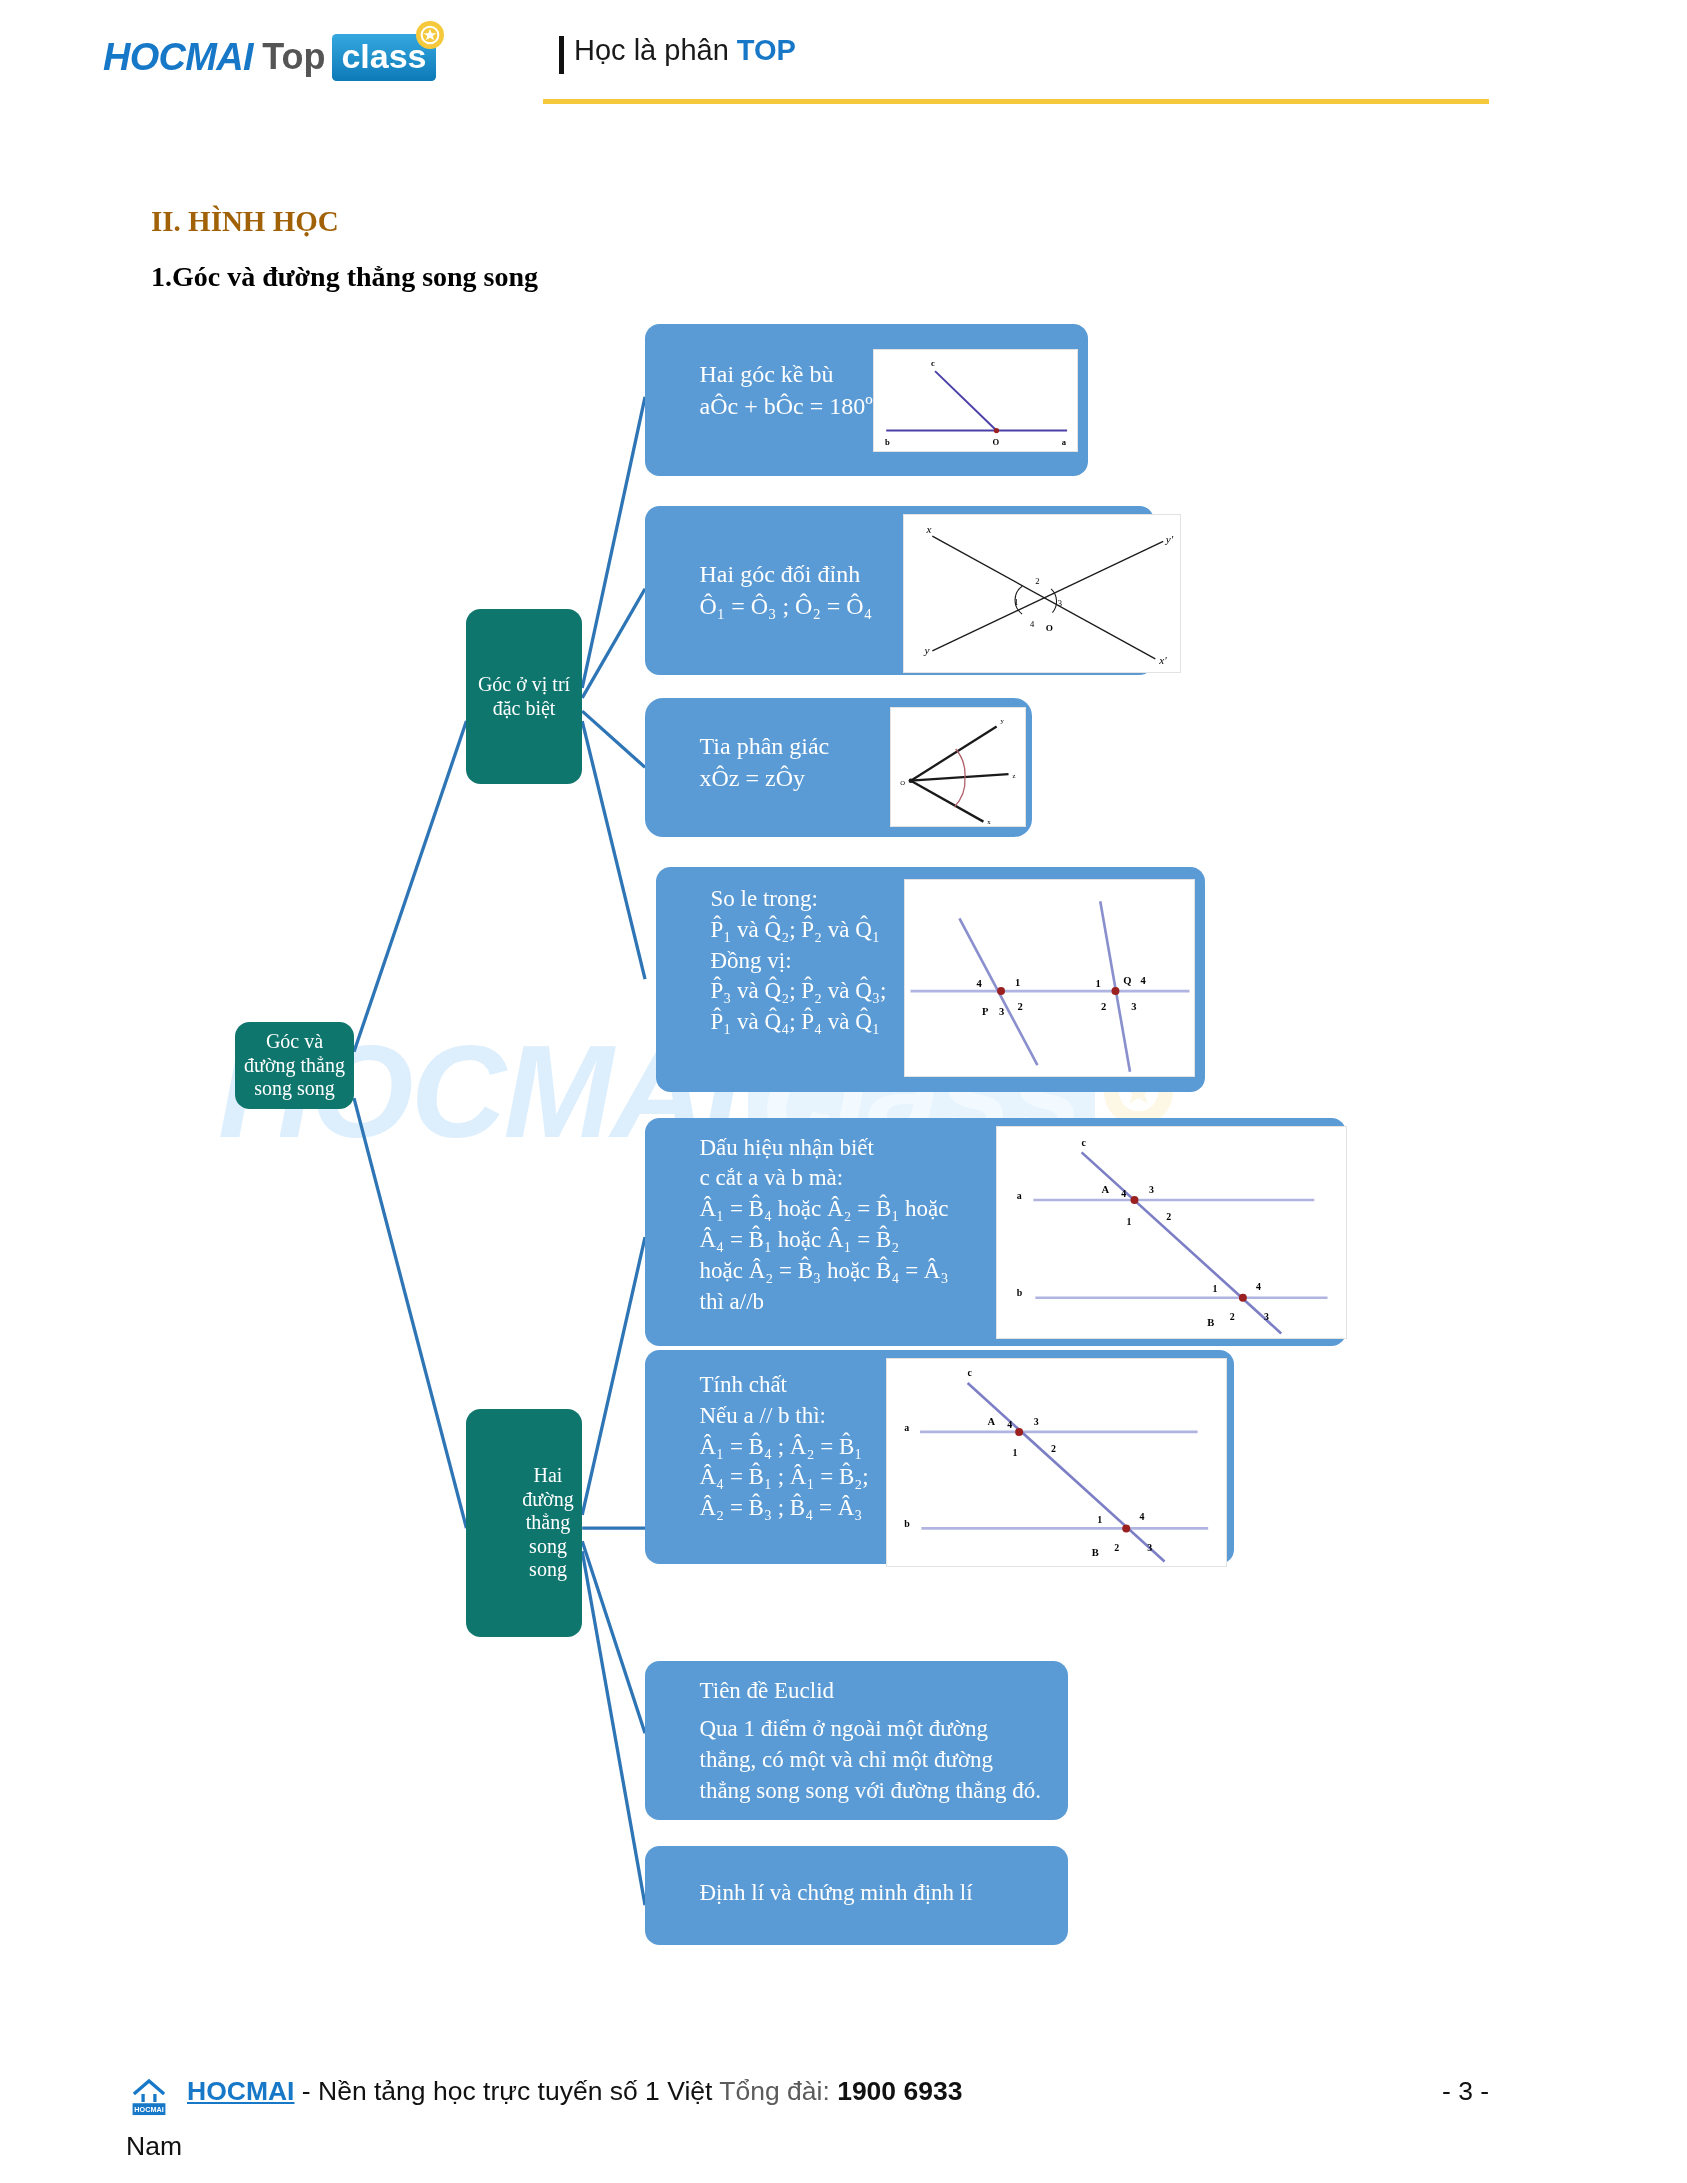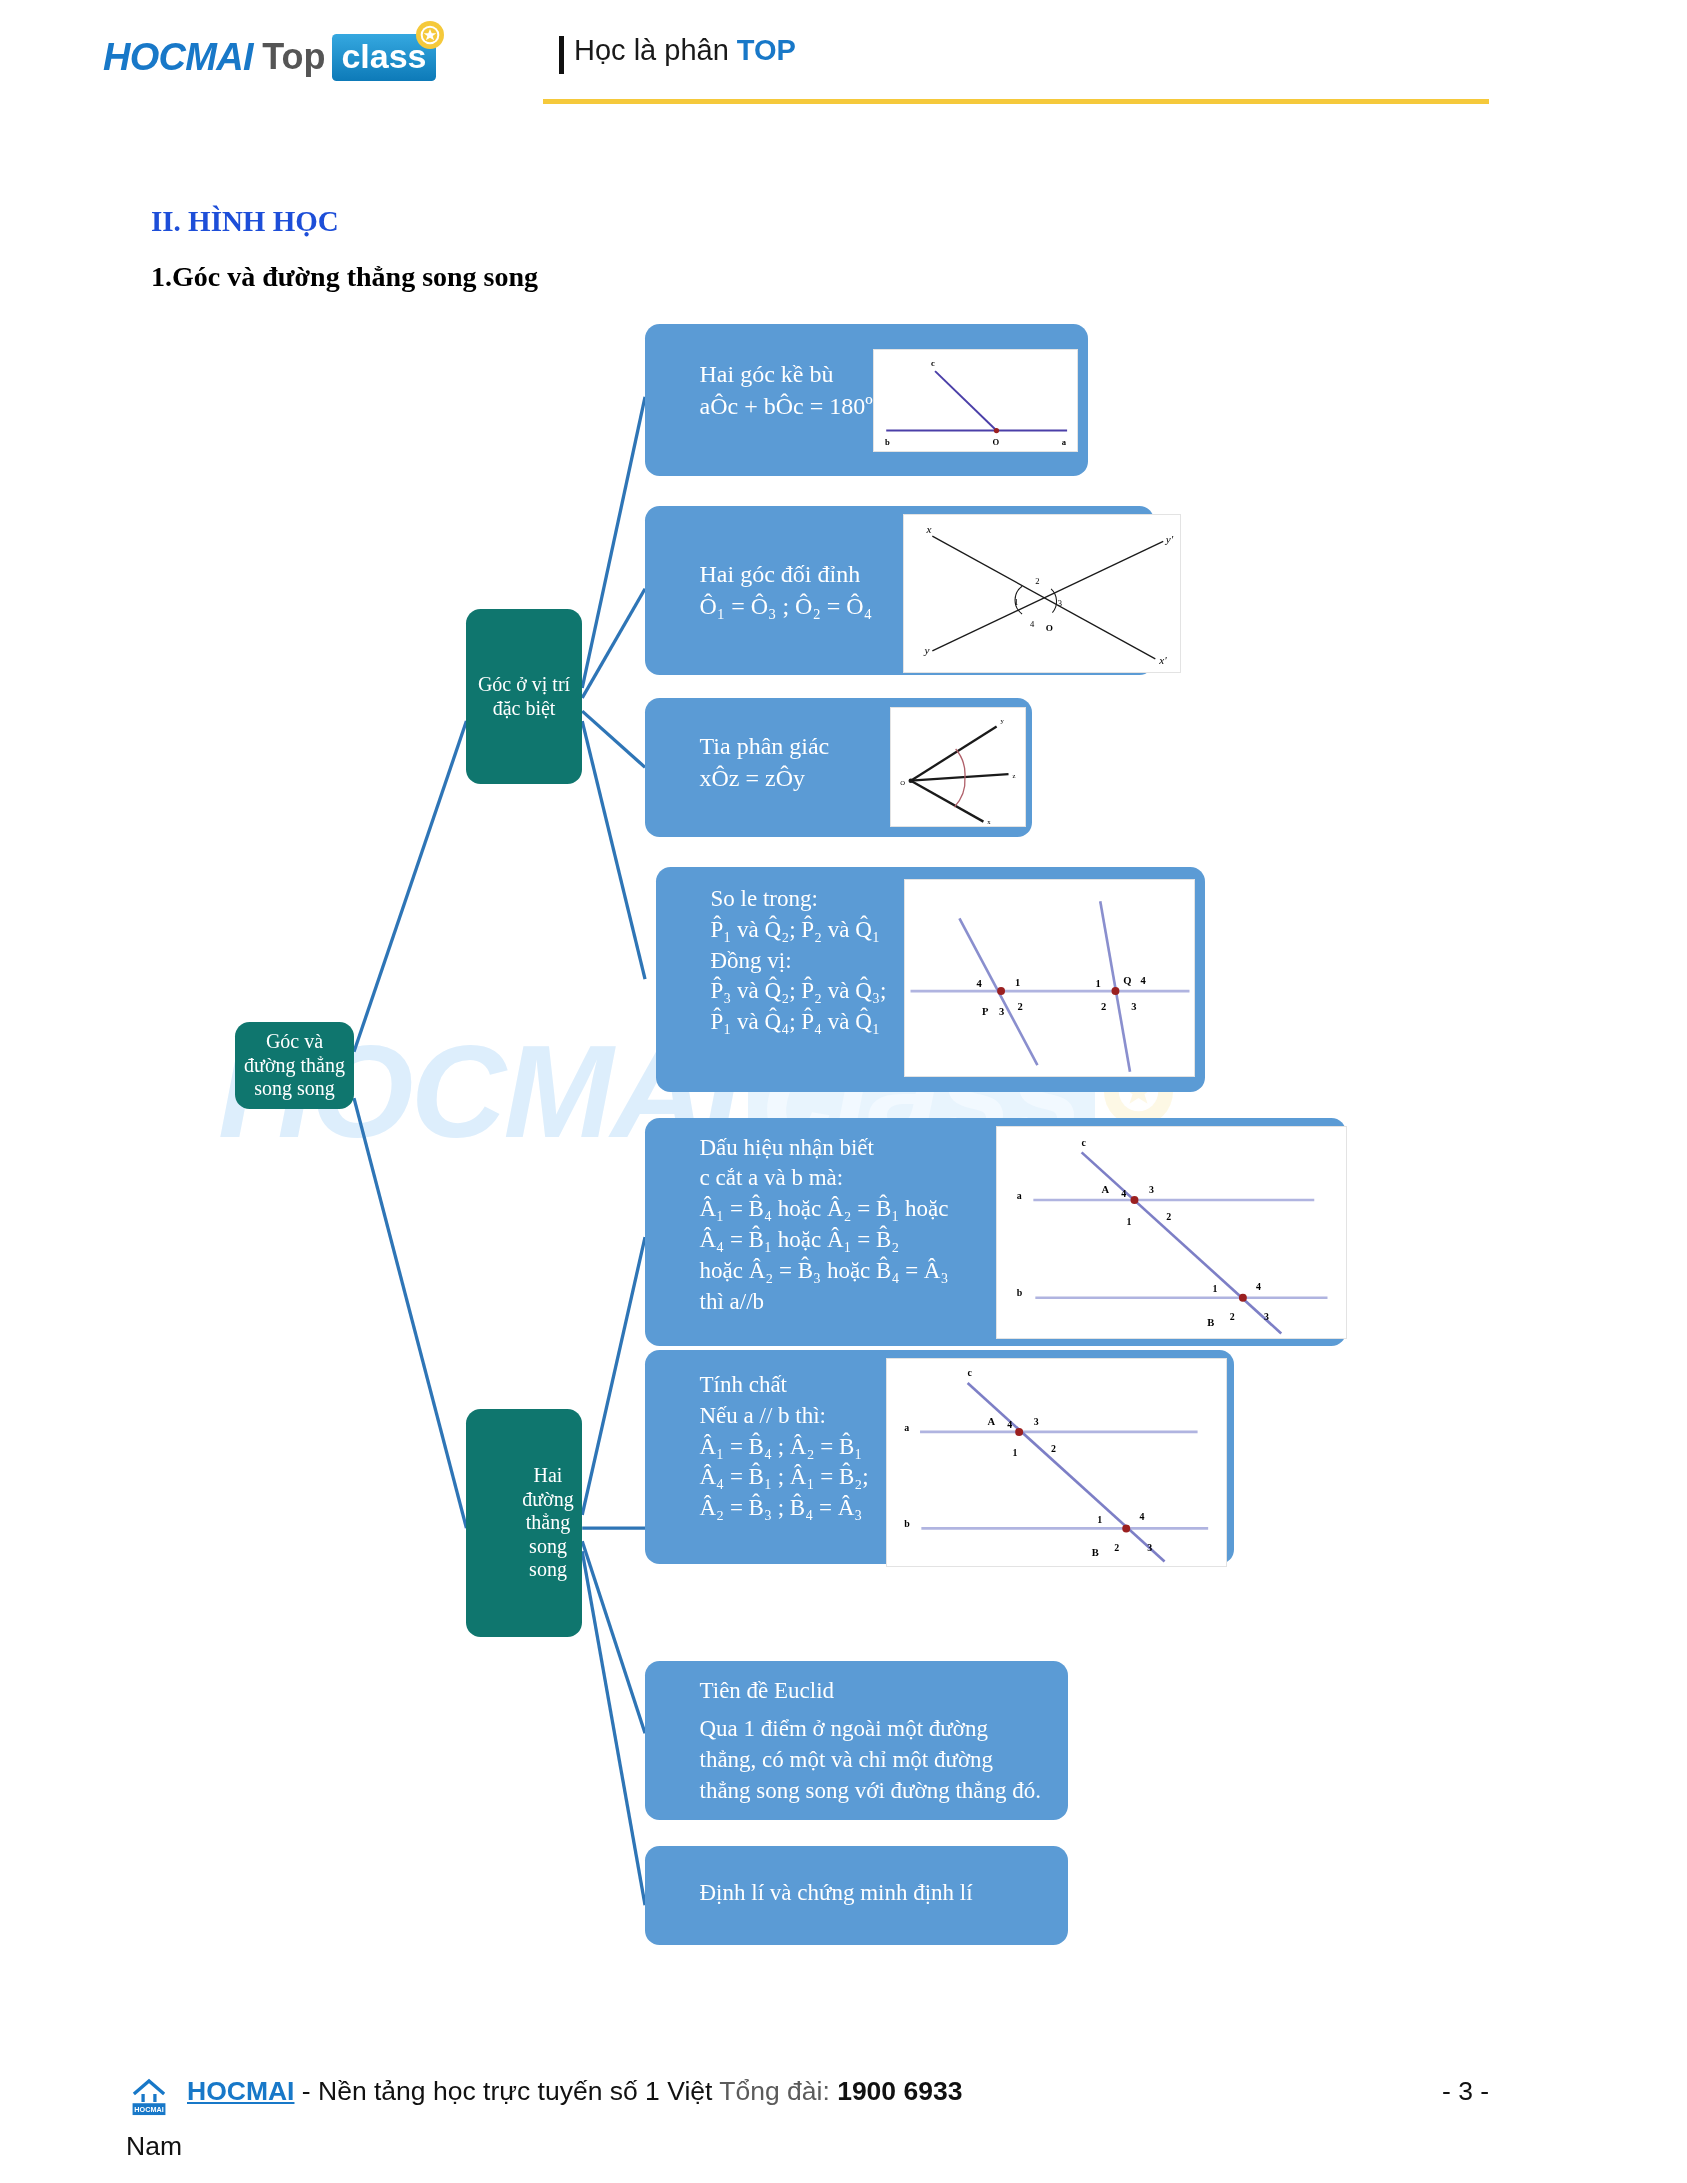--- a/index.html
+++ b/index.html
@@ -21,21 +21,21 @@
     border-radius:4.6px;padding:2.6px 9.3px 5.3px 9.3px;position:relative;}
   .logo-class{font-family:"Liberation Sans",sans-serif;font-weight:bold;font-size:34px;color:#ffffff;}
   .logo-star{position:absolute;right:-10.6px;top:-14.6px;width:32px;height:32px;}
   .header-sep{position:absolute;left:559px;top:36px;width:4.6px;height:38px;background:#111;}
   .header-tag{position:absolute;left:574px;top:34px;font-family:"Liberation Sans",sans-serif;
     font-size:29px;color:#1a1a1a;white-space:nowrap;}
   .header-tag b{color:#1878c8;}
   .header-rule{position:absolute;left:543px;top:99px;width:946px;height:5.3px;background:#f5c93b;}
 
   
-  .h-sect{position:absolute;left:151px;top:205px;font-size:29px;font-weight:bold;color:#1d4ed8;}
+  .h-sect{position:absolute;left:151px;top:205px;font-size:29px;font-weight:bold;color:#a16207;}
   .h-sub{position:absolute;left:151px;top:261px;font-size:28px;font-weight:bold;color:#000;}
 
   
   .watermark{position:absolute;left:218px;top:1012px;width:1191px;height:159px;
     font-family:"Liberation Sans",sans-serif;font-weight:bold;font-style:italic;
     font-size:132px;color:#ddeefc;letter-spacing:-2.6px;white-space:nowrap;
     display:flex;align-items:center;user-select:none;}
   .wm-class{background:#e8f4fd;border-radius:8px;padding:0 14.6px;color:#f2f9ff;margin-left:10.6px;}
   .wm-star{width:79px;height:79px;margin-left:4px;opacity:.55;}
 
@@ -172,21 +172,21 @@
           <text x="386" y="226" font-size="17" font-style="italic" font-family="Liberation Serif, serif">x'</text>
           <text x="166" y="136" font-size="13" font-family="Liberation Serif, serif">1</text>
           <text x="198" y="104" font-size="13" font-family="Liberation Serif, serif">2</text>
           <text x="232" y="138" font-size="13" font-family="Liberation Serif, serif">3</text>
           <text x="190" y="170" font-size="13" font-family="Liberation Serif, serif">4</text>
           <text x="214" y="176" font-size="14" font-weight="bold" font-family="Liberation Serif, serif">O</text>
         </svg>
       </div>
     </div>
 
-    <div class="leaf" style="left:645px;top:698px;width:387px;height:139px;">
+    <div class="leaf" style="left:645px;top:698px;width:387px;height:139px;border-radius:18px;">
       <div class="body" style="top:32px;font-size:24px;">
         <div class="line">Tia phân giác</div>
         <div class="line">xÔz = zÔy</div>
       </div>
       <div class="pic" style="left:245px;top:9.3px;width:136px;height:120px;">
         <svg width="134" height="119" viewBox="0 0 203 180">
           <line x1="30" y1="110" x2="160" y2="28" stroke="#1a1a1a" stroke-width="3.5"></line>
           <line x1="30" y1="110" x2="178" y2="100" stroke="#1a1a1a" stroke-width="3.5"></line>
           <line x1="30" y1="110" x2="140" y2="172" stroke="#1a1a1a" stroke-width="3.5"></line>
           <path d="M98 62 A60 60 0 0 1 112 105" stroke="#b0606a" stroke-width="2" fill="none"></path>

